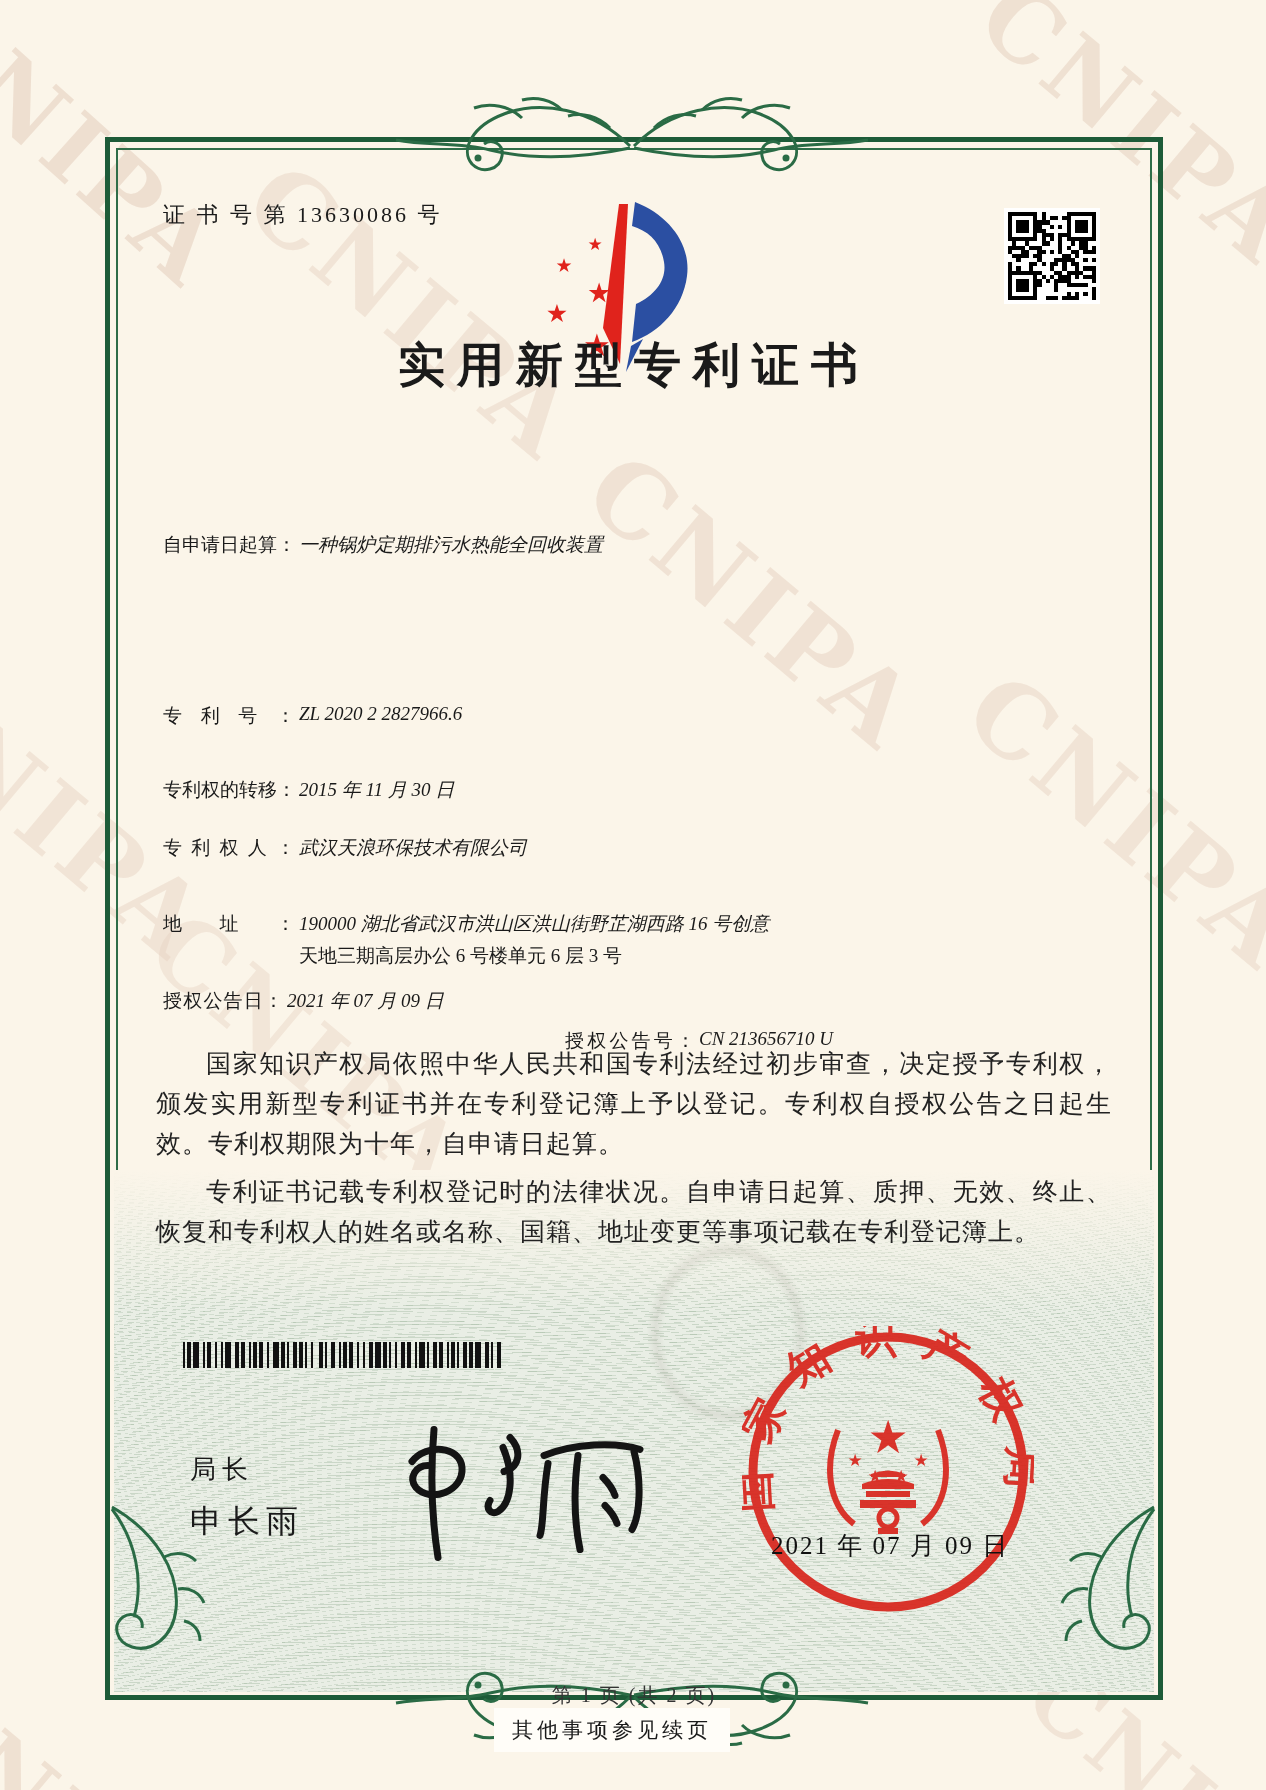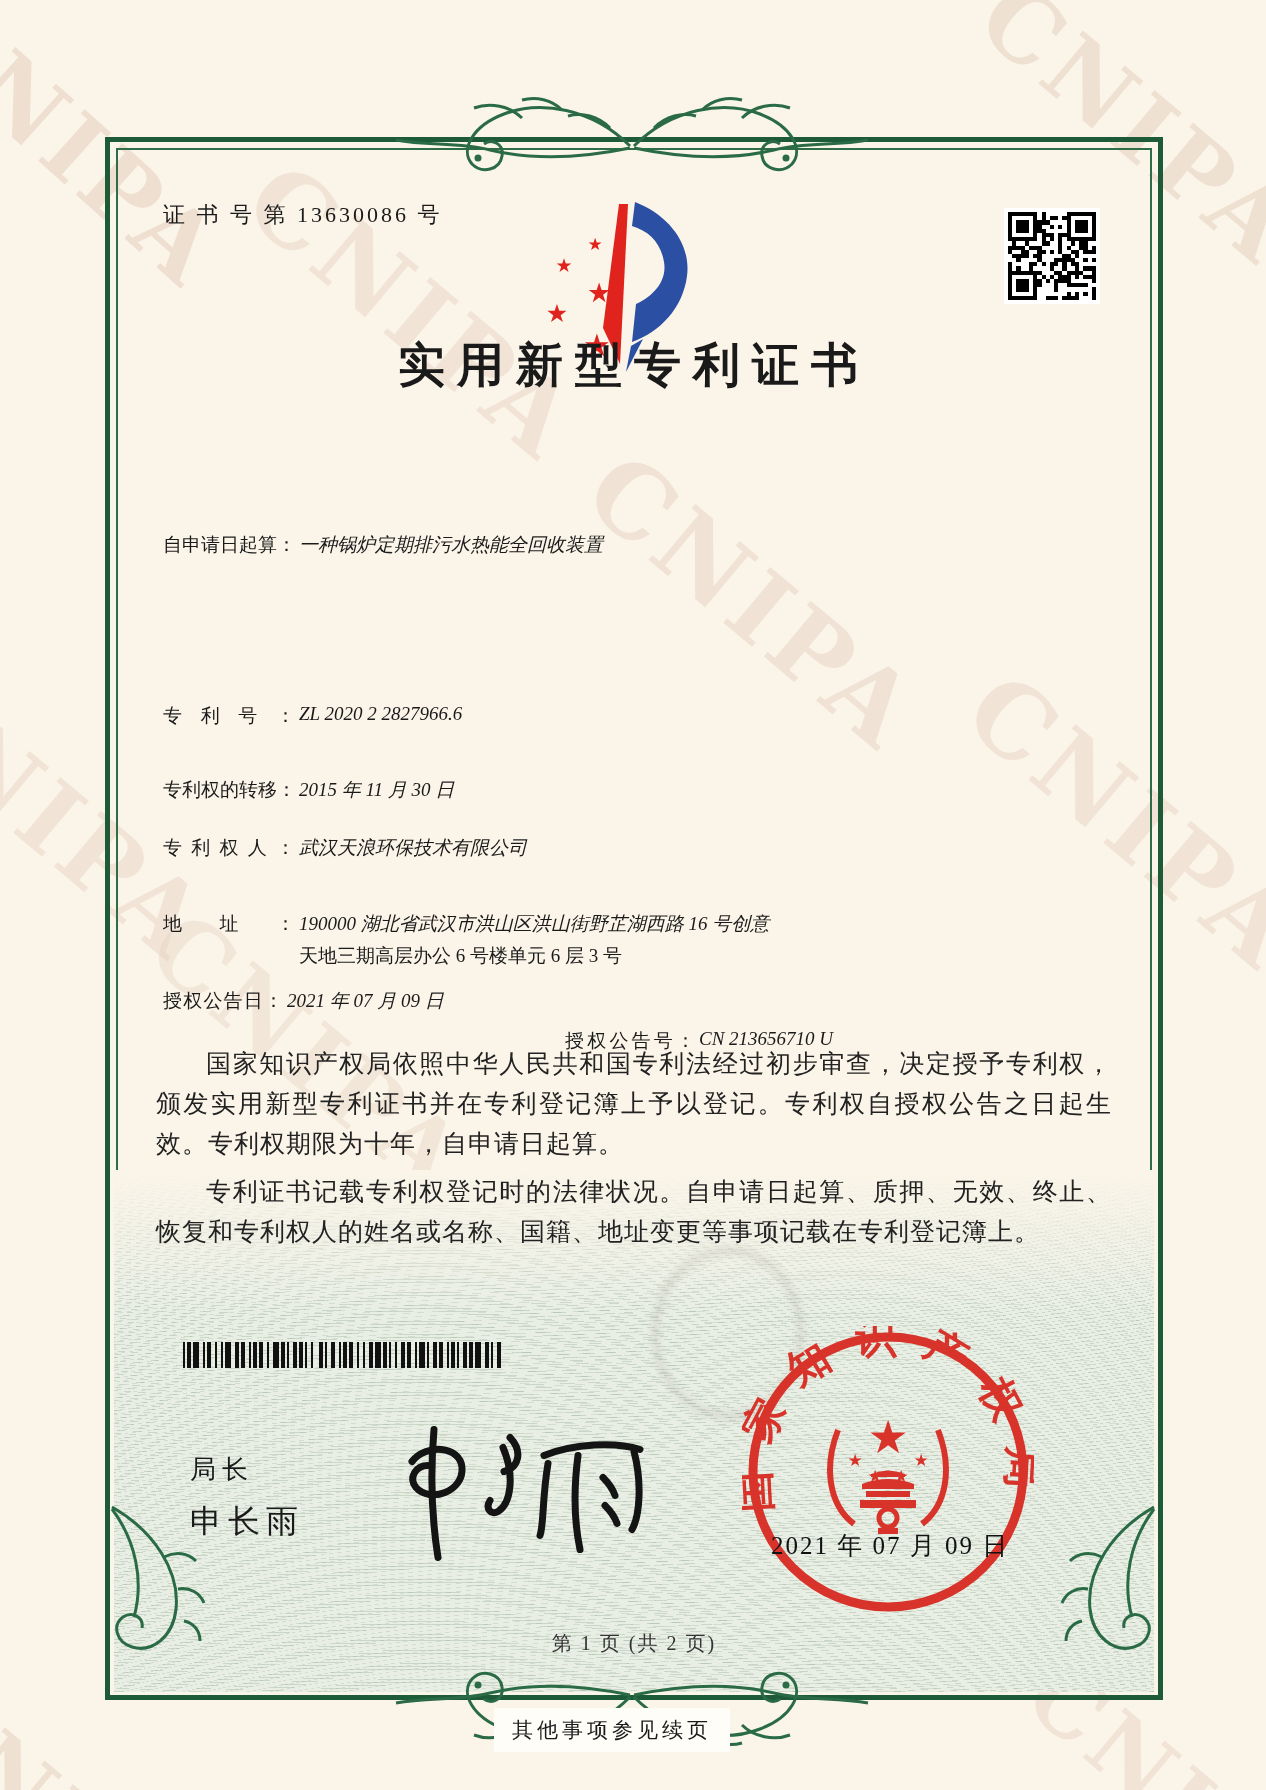--- a/index.html
+++ b/index.html
@@ -57,21 +57,21 @@
   .sig-title{position:absolute; left:190px; top:1452px; font-size:26px; letter-spacing:6px; z-index:4;}
   .sig-name{position:absolute; left:190px; top:1500px; font-size:32px; letter-spacing:6px; z-index:4;}
   .sig-script{position:absolute; left:382px; top:1414px; z-index:4;}
   
   .seal{position:absolute; left:742px; top:1326px; z-index:5;}
   .seal-date{position:absolute; left:762px; top:1529px; width:256px; text-align:center;
     font-size:25px; letter-spacing:2px; color:#111; z-index:6;}
   .seal-ghost{position:absolute; left:618px; top:1208px; width:220px; height:250px; z-index:3;
     background:radial-gradient(closest-side, rgba(0,0,0,0) 58%, rgba(140,130,120,.14) 66%, rgba(0,0,0,0) 74%);}
   
-  .page-ind{position:absolute; left:105px; top:1630px; width:1058px; text-align:center;
+  .page-ind{position:absolute; left:105px; top:1682px; width:1058px; text-align:center;
     font-size:20px; letter-spacing:2px; color:#333; z-index:4;}
   .extra-note{position:absolute; left:494px; top:1708px; width:236px; height:44px; background:#fffdf8;
     text-align:center; line-height:44px; font-size:21px; letter-spacing:4px; z-index:4;}
   
   .orn{position:absolute; z-index:3;}
 </style>
 </head>
 <body>
 
 <div class="page">

